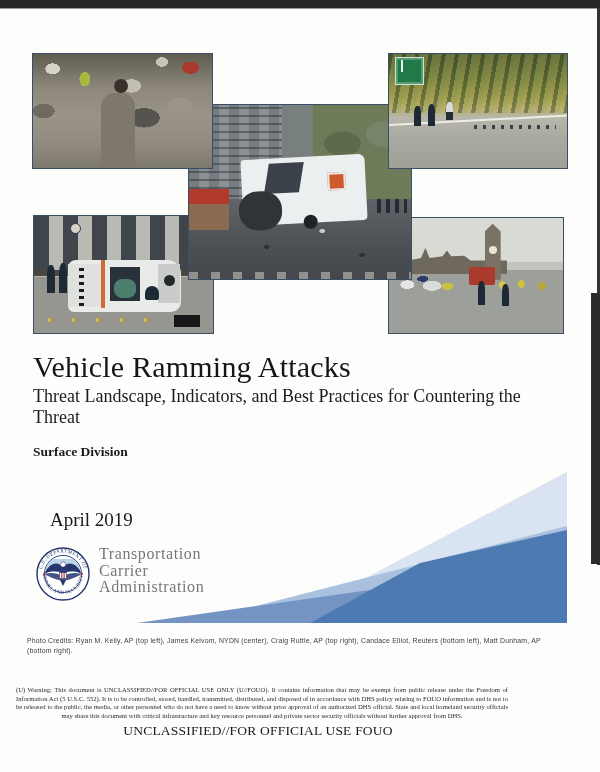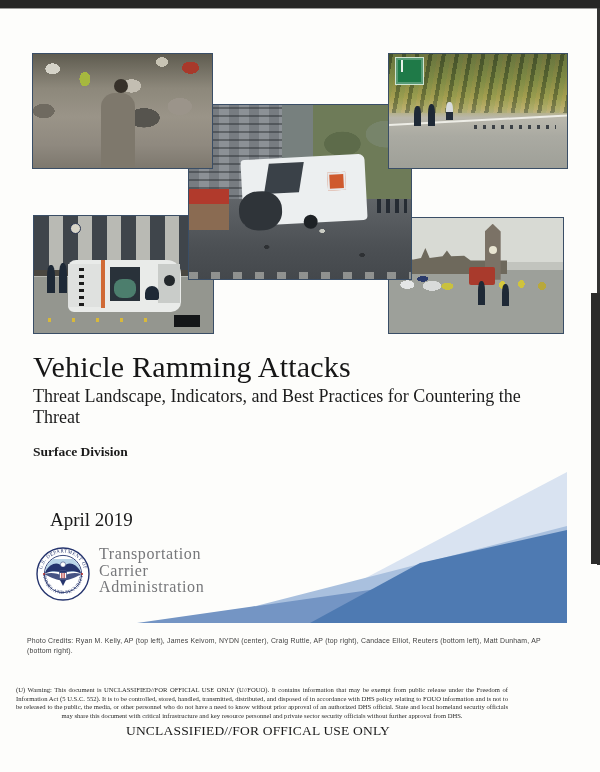--- a/index.html
+++ b/index.html
@@ -241,15 +241,15 @@
     <polygon points="150,153 437,2 437,153" fill="#d9e3f1"></polygon>
     <polygon points="60,153 437,56 437,153" fill="#a9c0de"></polygon>
     <polygon points="7,153 437,92 437,153" fill="#7495c4"></polygon>
     <polygon points="180,153 290,93 437,60 437,153" fill="#4e7ab2"></polygon>
   </svg>
 
   <div class="credits">Photo Credits: Ryan M. Kelly, AP (top left), James Keivom, NYDN (center), Craig Ruttle, AP (top right), Candace Elliot, Reuters (bottom left), Matt Dunham, AP (bottom right).</div>
 
   <div class="warning">(U) Warning: This document is UNCLASSIFIED//FOR OFFICIAL USE ONLY (U//FOUO). It contains information that may be exempt from public release under the Freedom of Information Act (5 U.S.C. 552). It is to be controlled, stored, handled, transmitted, distributed, and disposed of in accordance with DHS policy relating to FOUO information and is not to be released to the public, the media, or other personnel who do not have a need to know without prior approval of an authorized DHS official. State and local homeland security officials may share this document with critical infrastructure and key resource personnel and private sector security officials without further approval from DHS.</div>
 
-  <div class="banner bottom">UNCLASSIFIED//FOR OFFICAL USE ONLY</div>
+  <div class="banner bottom">UNCLASSIFIED//FOR OFFICIAL USE FOUO</div>
 
 </div>
 
 </body></html>

